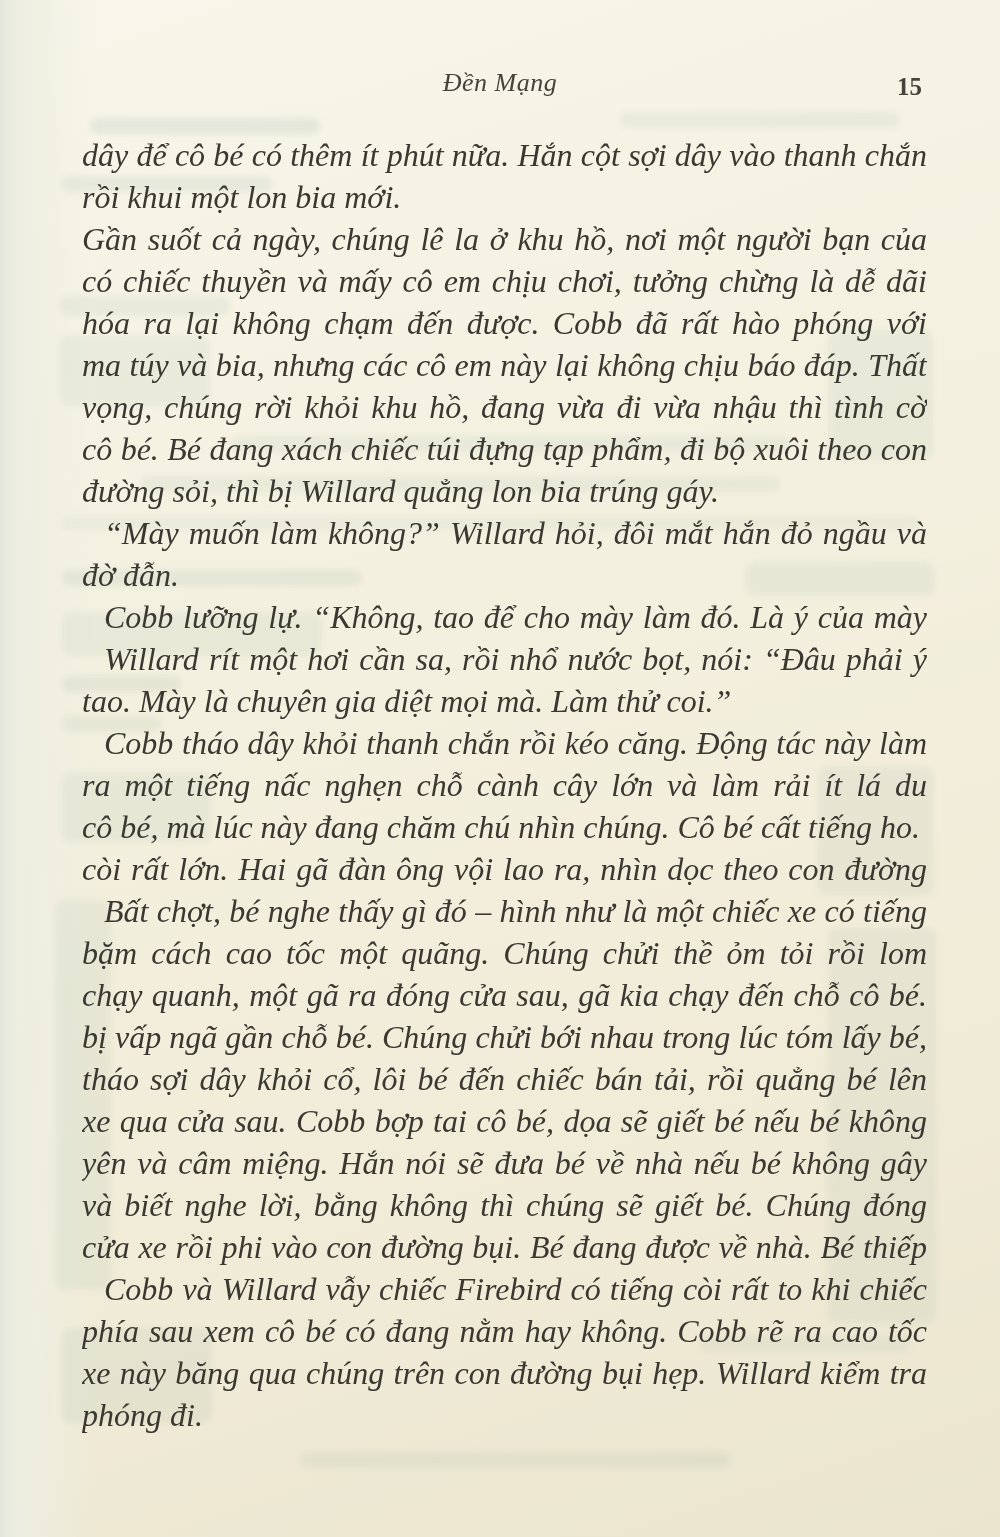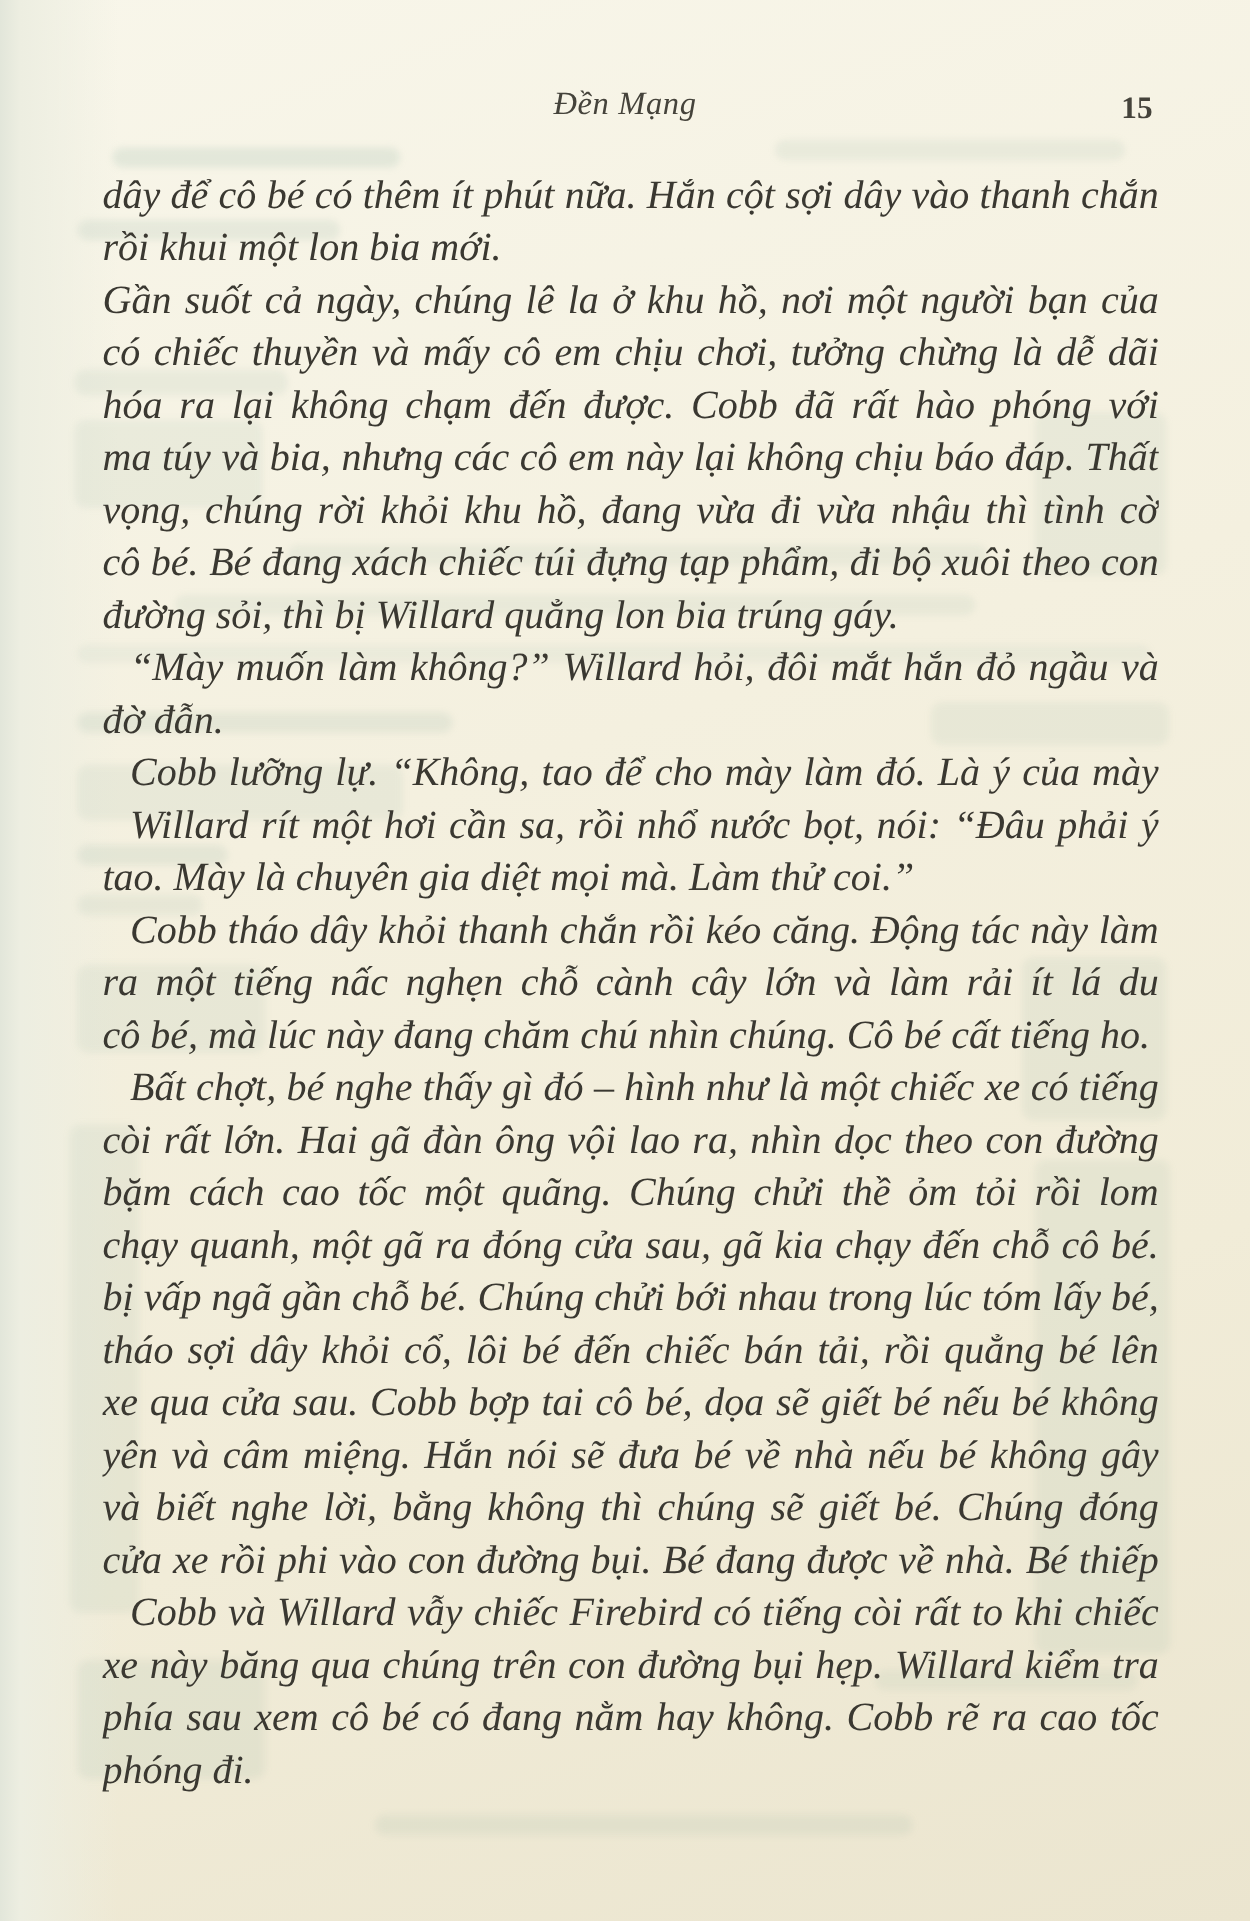--- a/index.html
+++ b/index.html
@@ -108,32 +108,32 @@
       <div class="para">
         <div class="line indent">Willard rít một hơi cần sa, rồi nhổ nước bọt, nói: “Đâu phải ý</div>
         <div class="line last">tao. Mày là chuyên gia diệt mọi mà. Làm thử coi.”</div>
       </div>
       <div class="para">
         <div class="line indent">Cobb tháo dây khỏi thanh chắn rồi kéo căng. Động tác này làm phát</div>
         <div class="line">ra một tiếng nấc nghẹn chỗ cành cây lớn và làm rải ít lá du quanh</div>
         <div class="line last">cô bé, mà lúc này đang chăm chú nhìn chúng. Cô bé cất tiếng ho.</div>
       </div>
       <div class="para">
+        <div class="line">còi rất lớn. Hai gã đàn ông vội lao ra, nhìn dọc theo con đường bụi</div>
         <div class="line indent">Bất chợt, bé nghe thấy gì đó – hình như là một chiếc xe có tiếng</div>
-        <div class="line">còi rất lớn. Hai gã đàn ông vội lao ra, nhìn dọc theo con đường bụi</div>
         <div class="line">bặm cách cao tốc một quãng. Chúng chửi thề ỏm tỏi rồi lom khom</div>
         <div class="line">chạy quanh, một gã ra đóng cửa sau, gã kia chạy đến chỗ cô bé. Hắn</div>
         <div class="line">bị vấp ngã gần chỗ bé. Chúng chửi bới nhau trong lúc tóm lấy bé,</div>
         <div class="line">tháo sợi dây khỏi cổ, lôi bé đến chiếc bán tải, rồi quẳng bé lên sàn</div>
         <div class="line">xe qua cửa sau. Cobb bợp tai cô bé, dọa sẽ giết bé nếu bé không nằm</div>
         <div class="line">yên và câm miệng. Hắn nói sẽ đưa bé về nhà nếu bé không gây rối</div>
         <div class="line">và biết nghe lời, bằng không thì chúng sẽ giết bé. Chúng đóng sầm</div>
         <div class="line last">cửa xe rồi phi vào con đường bụi. Bé đang được về nhà. Bé thiếp đi.</div>
       </div>
       <div class="para">
         <div class="line indent">Cobb và Willard vẫy chiếc Firebird có tiếng còi rất to khi chiếc</div>
+        <div class="line">phía sau xem cô bé có đang nằm hay không. Cobb rẽ ra cao tốc rồi</div>
         <div class="line">xe này băng qua chúng trên con đường bụi hẹp. Willard kiểm tra</div>
-        <div class="line">phía sau xem cô bé có đang nằm hay không. Cobb rẽ ra cao tốc rồi</div>
         <div class="line last">phóng đi.</div>
       </div>
     </div>
 
 </div>
 
 </body></html>

